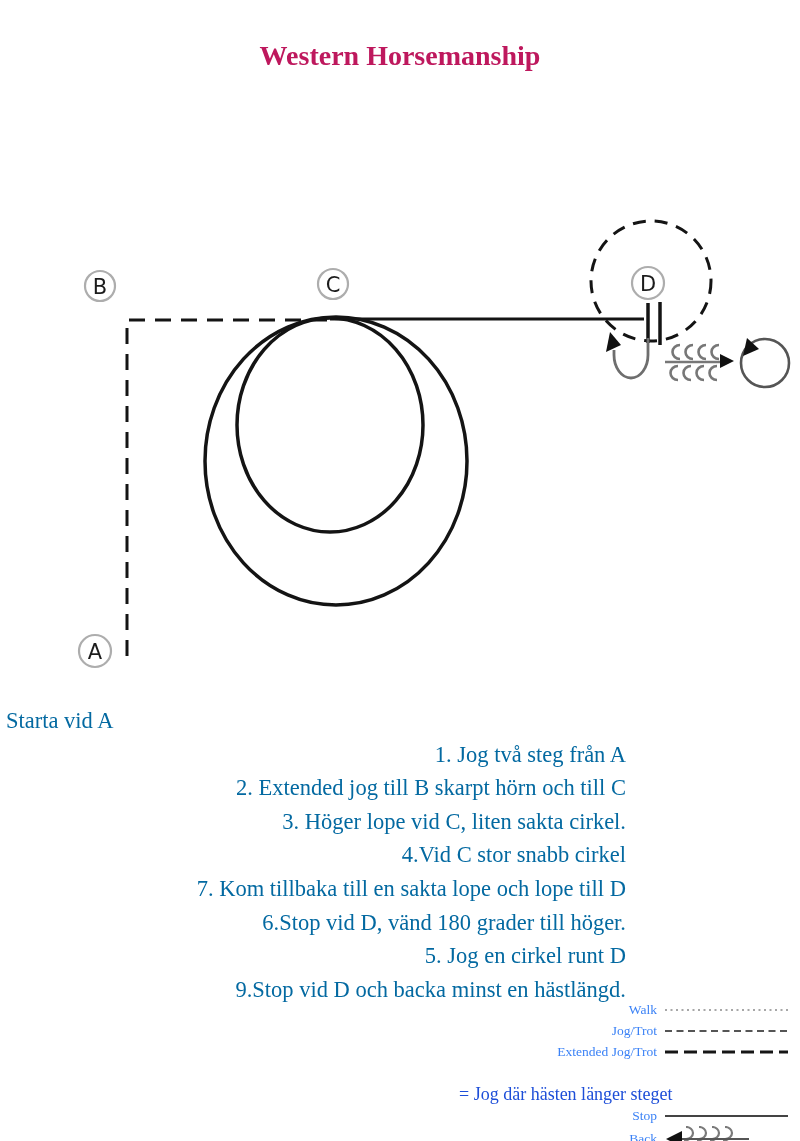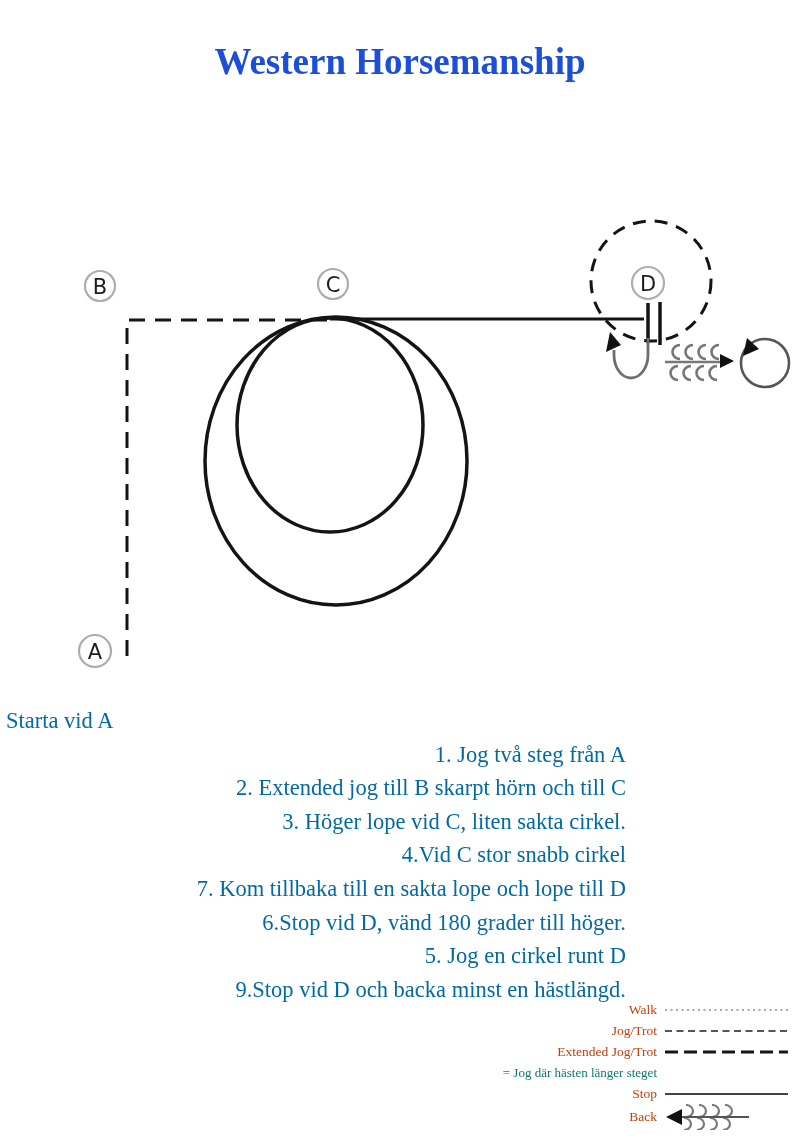--- a/index.html
+++ b/index.html
@@ -6,47 +6,47 @@
   #page{
     position:relative;
     width:800px;height:1141px;
     background:#ffffff;
     font-family:"Liberation Serif", serif;
     overflow:hidden;
   }
   .title{
     position:absolute;top:40px;left:0;width:100%;
     text-align:center;
-    font-size:37px;font-weight:bold;color:#1d4ed8;
+    font-size:28px;font-weight:bold;color:#be185d;
     font-family:"Liberation Serif", serif;
   }
   #diagram{position:absolute;top:0;left:0;}
   .marker-letter{
     font-family:"DejaVu Sans", sans-serif;
     font-size:21px;font-weight:500;fill:#1c1c1c;
   }
   .instructions{
     position:absolute;top:704px;left:6px;width:620px;
     font-size:22.5px;line-height:33.6px;color:#0369a1;
   }
   .instructions .item{padding-left:25px;text-align:right;}
   .legend{
     position:absolute;top:999px;right:11px;width:330px;
   }
   .legend-row{
     display:flex;align-items:center;height:21px;
   }
   .legend-label{
     flex:1;text-align:right;padding-right:7px;
-    font-size:13.5px;color:#c2410c;white-space:nowrap;
+    font-size:13.5px;color:#3b82f6;white-space:nowrap;
   }
   .legend-sample{width:125px;height:21px;display:flex;align-items:center;}
   .legend-note{
     height:21px;line-height:21px;text-align:right;
-    font-size:13px;color:#0f766e;padding-right:132px;white-space:nowrap;
+    font-size:18px;color:#1d4ed8;padding-right:132px;white-space:nowrap;margin-top:22px;
   }
   .legend-row.back-row{height:26px;}
 </style>
 </head>
 <body>
 
 <div id="page">
 
   <div class="title">Western Horsemanship</div>
 

